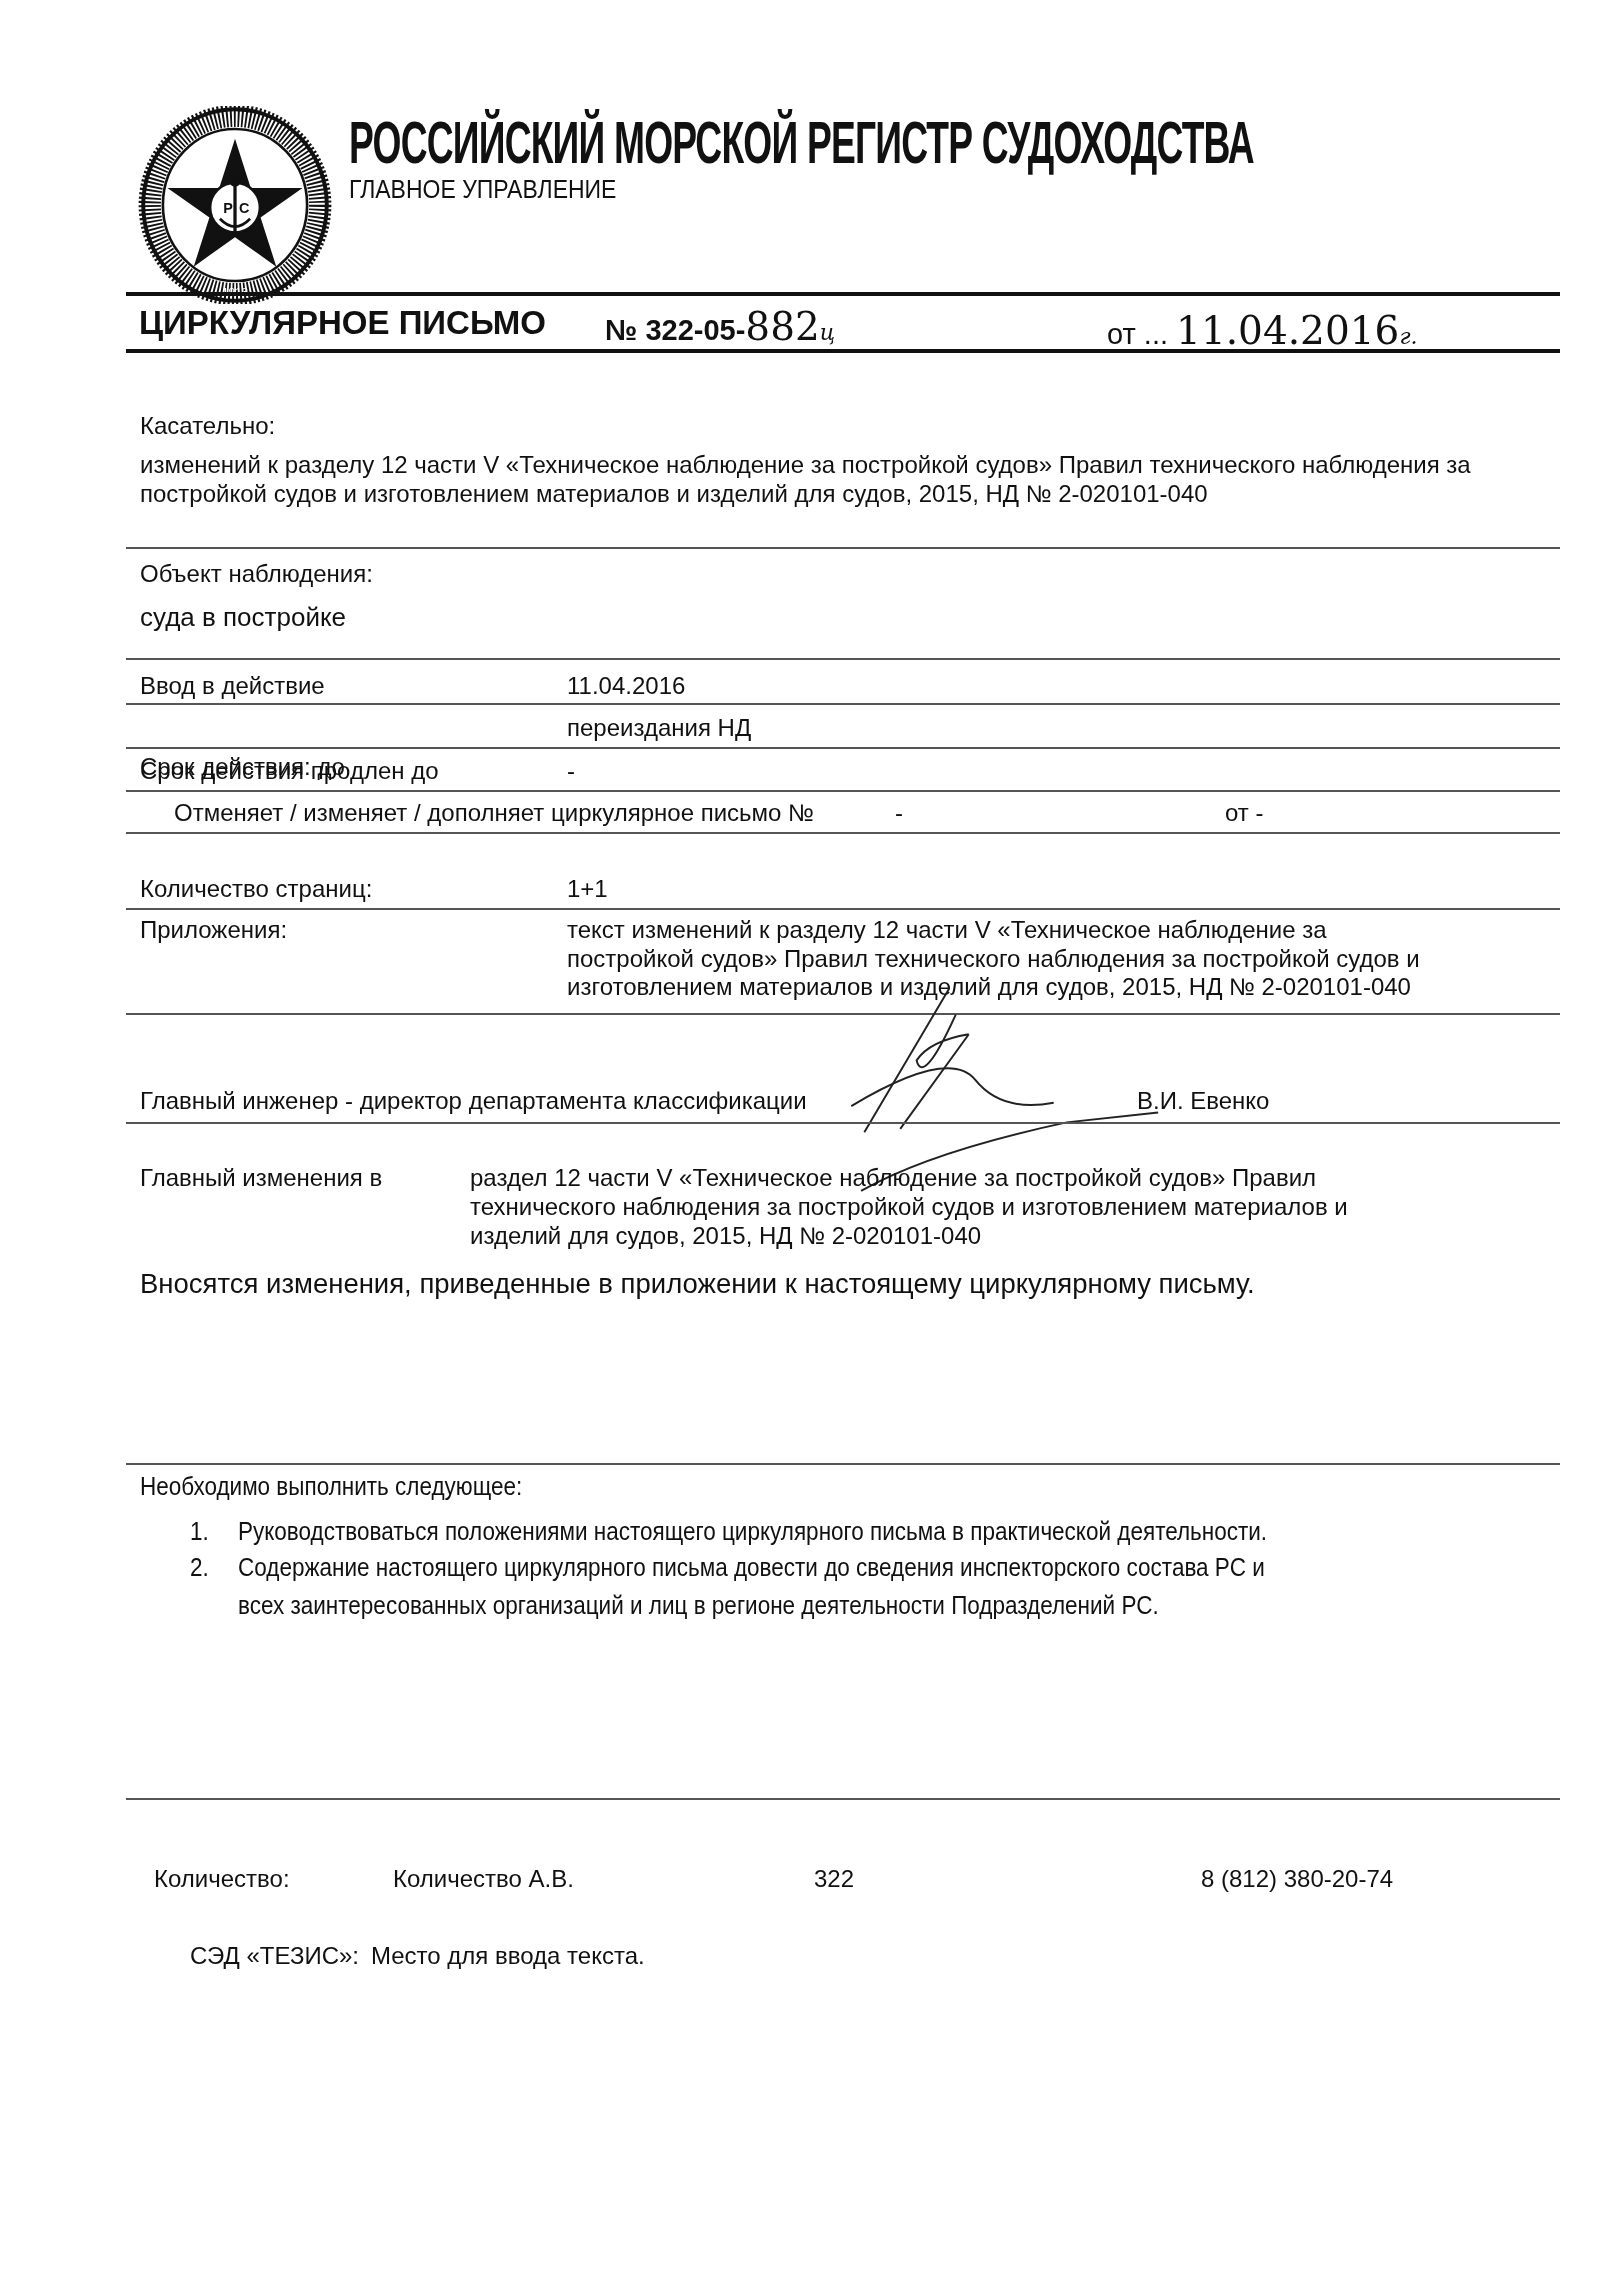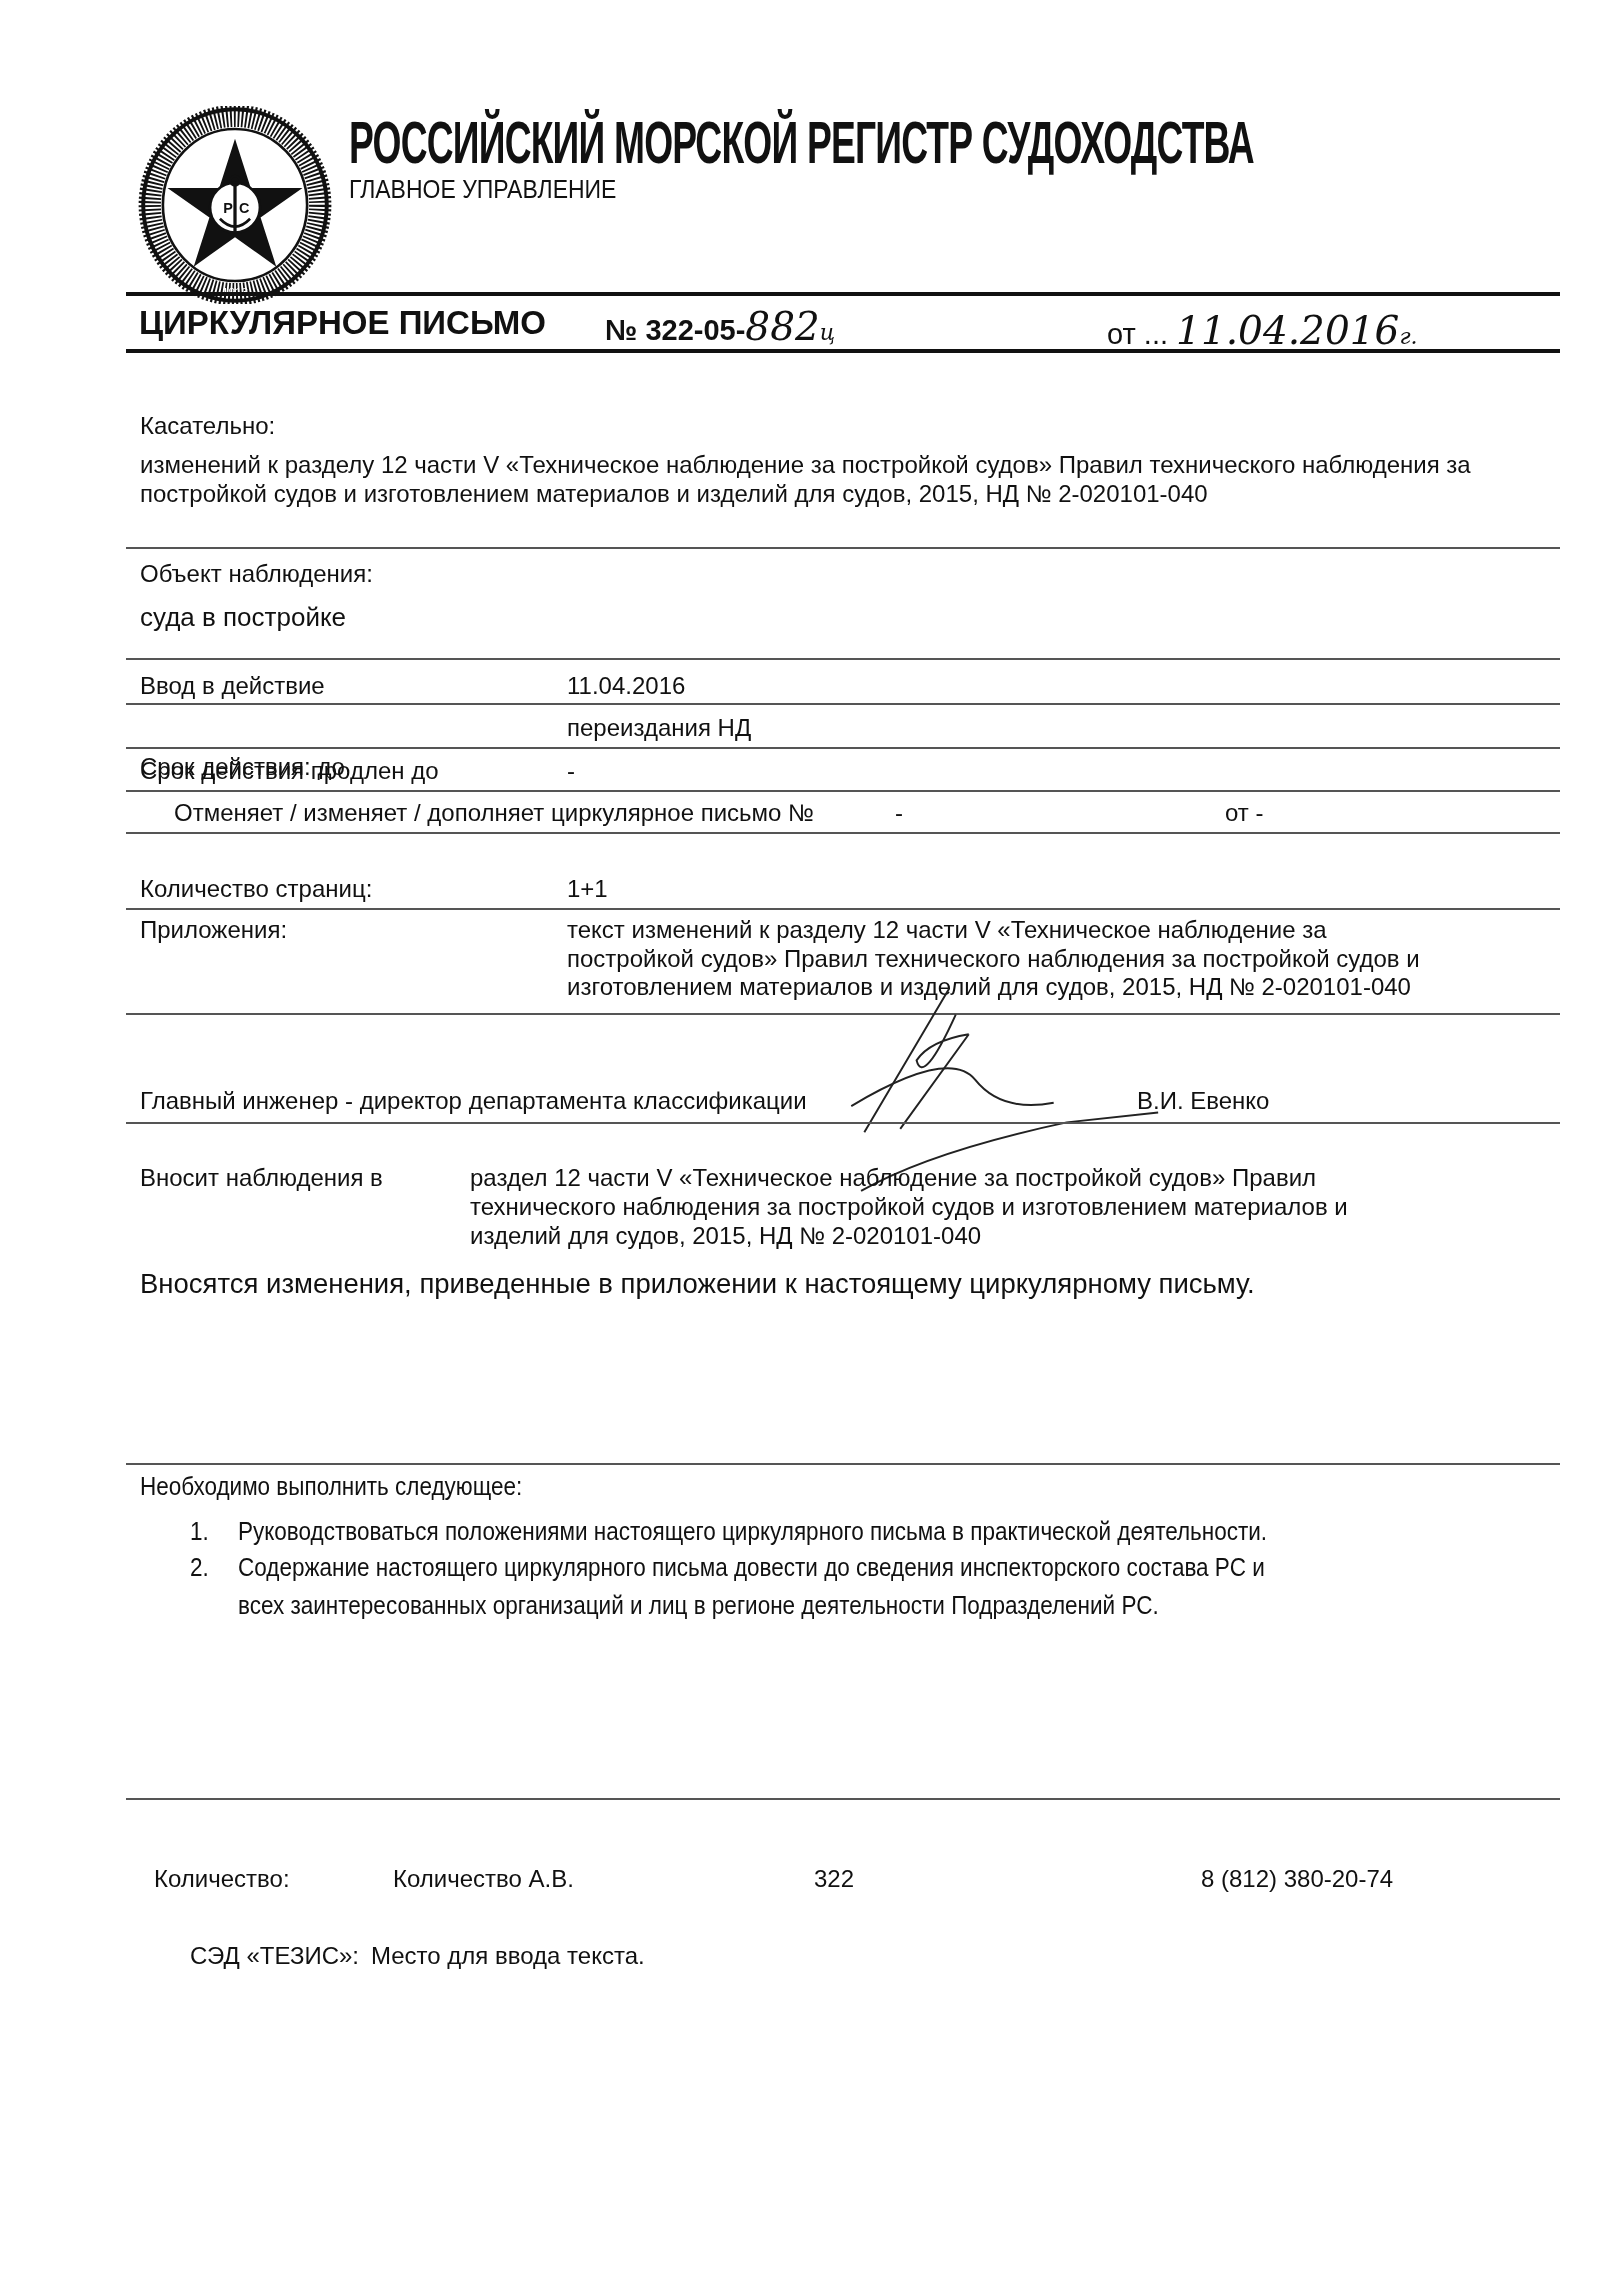--- a/index.html
+++ b/index.html
@@ -9,21 +9,21 @@
   .t { font-size:24px; line-height:29px; white-space:nowrap; }
   .hr { position:absolute; left:126px; width:1434px; height:2px; background:#555; }
   .hr.thick { height:3.9px; background:#111; }
   .logo { left:136px; top:106px; width:198px; height:198px; }
   .title { left:349px; top:110px; font-size:60px; font-weight:bold; letter-spacing:-1.3px;
            transform:scaleX(0.62); transform-origin:left top; font-family:"Liberation Sans", sans-serif; white-space:nowrap; line-height:65px; }
   .subtitle { left:349px; top:175px; font-size:25px; transform:scaleX(0.92); transform-origin:left top; white-space:nowrap; }
   .circ-label { left:139px; top:304px; font-size:33px; font-weight:bold; }
   .circ-num { left:605px; top:304px; font-size:29px; }
   .circ-num .b { font-weight:bold; }
-  .hand { font-family:"DejaVu Serif", serif; font-style:italic; font-size:39px; }
+  .hand { font-family:"DejaVu Serif", serif; font-size:39px; }
   .hand-sm { font-family:"DejaVu Serif", serif; font-style:italic; font-size:22px; }
   .date-prefix { left:1107px; top:308px; font-size:29px; }
   .calibri { font-family:"Liberation Sans", sans-serif; font-size:25px; transform:scaleX(0.9); transform-origin:left top; white-space:nowrap; }
 </style>
 </head>
 <body>
 
 <div class="abs logo">
   <svg width="198" height="198" viewBox="0 0 302 302">
     <ellipse cx="151" cy="151" rx="140" ry="146" fill="#fff" stroke="#111" stroke-width="6"></ellipse>
@@ -96,21 +96,21 @@
 
 <div class="abs t" style="left:140px; top:1086px;">Главный инженер - директор департамента классификации</div>
 <div class="abs t" style="left:1137px; top:1086px;">В.И. Евенко</div>
 <svg class="abs" style="left:753px; top:982px;" width="523" height="222" viewBox="0 0 800 340">
   <path d="M300 10 L170 230 M330 80 L225 225 M310 50 Q260 160 250 120 Q270 90 330 80" fill="none" stroke="#222" stroke-width="3"></path>
   <path d="M150 190 Q300 100 340 150 Q380 200 460 185" fill="none" stroke="#222" stroke-width="3"></path>
   <path d="M165 320 Q270 260 480 215 L620 200" fill="none" stroke="#222" stroke-width="3"></path>
 </svg>
 <div class="hr" style="top:1122px;"></div>
 
-<div class="abs t" style="left:140px; top:1163px;">Вносит наблюдения в</div>
+<div class="abs t" style="left:140px; top:1163px;">Главный изменения в</div>
 <div class="abs t" style="left:470px; top:1163px;">раздел 12 части V «Техническое наблюдение за постройкой судов» Правил</div>
 <div class="abs t" style="left:470px; top:1192px;">технического наблюдения за постройкой судов и изготовлением материалов и</div>
 <div class="abs t" style="left:470px; top:1221px;">изделий для судов, 2015, НД № 2-020101-040</div>
 
 <div class="abs t" style="left:140px; top:1269px; font-size:27.5px;">Вносятся изменения, приведенные в приложении к настоящему циркулярному письму.</div>
 
 <div class="hr" style="top:1463px;"></div>
 
 <div class="abs calibri" style="left:140px; top:1472px;">Необходимо выполнить следующее:</div>
 <div class="abs calibri" style="left:190px; top:1517px;">1.</div>

